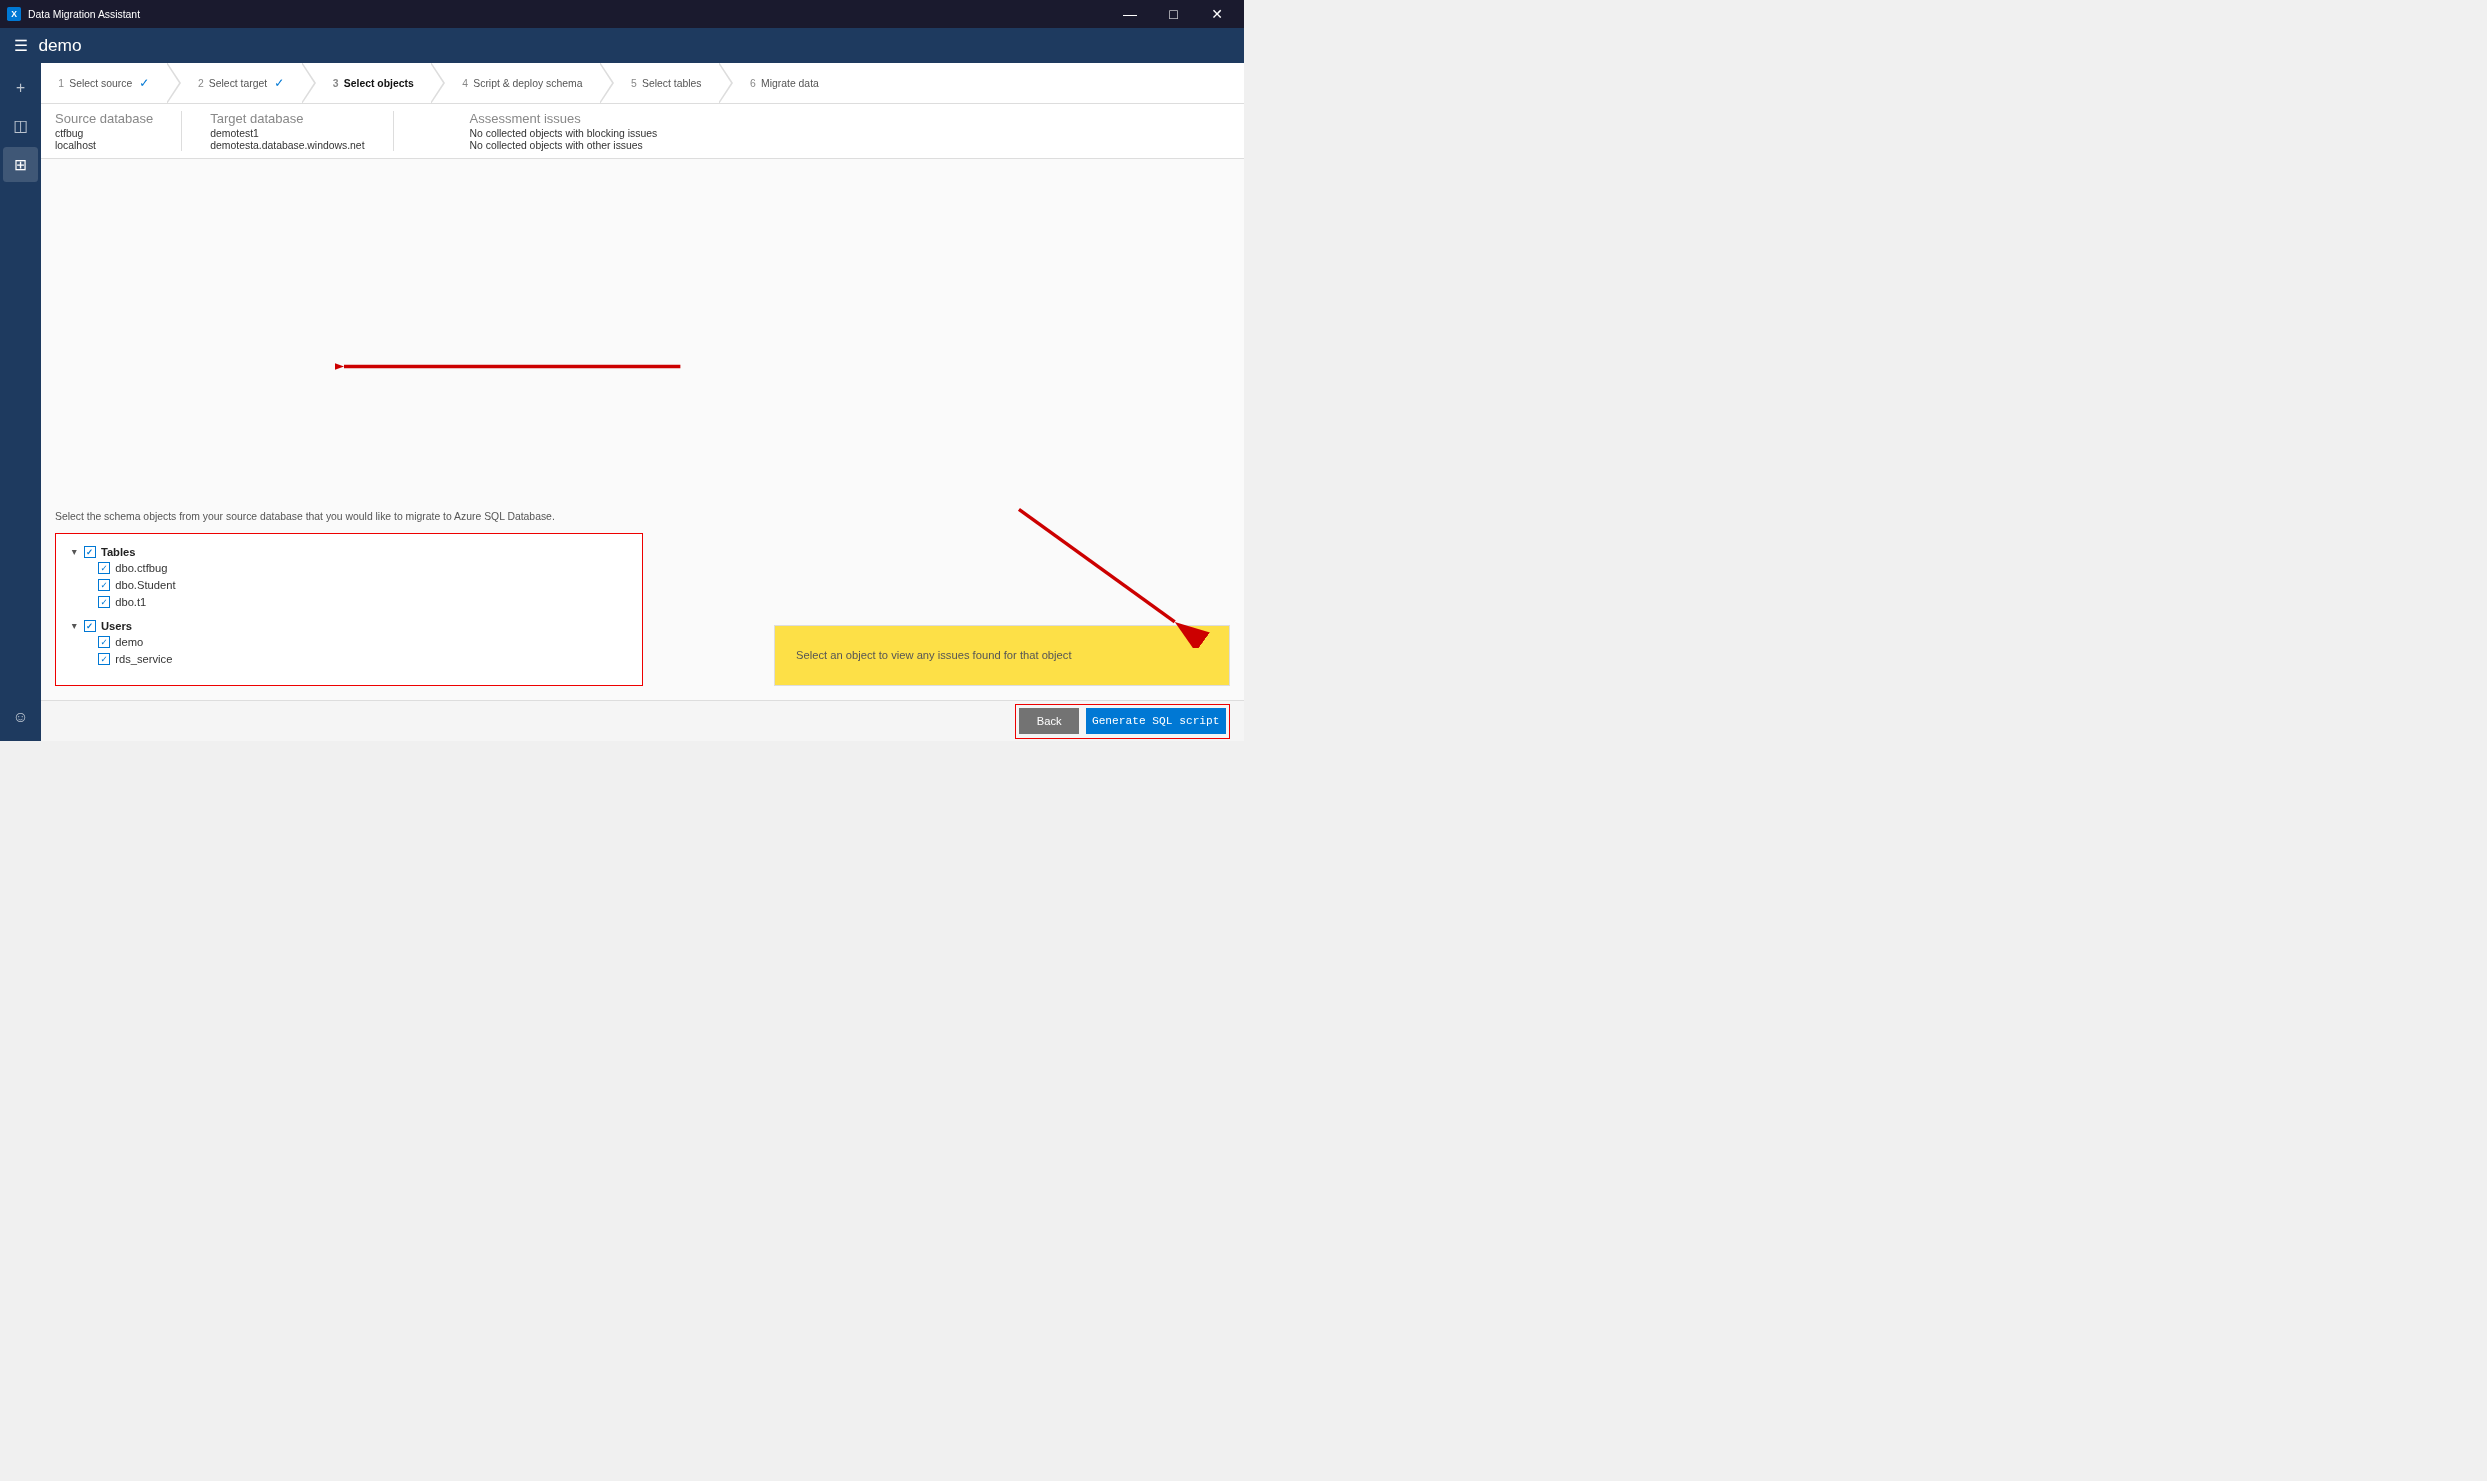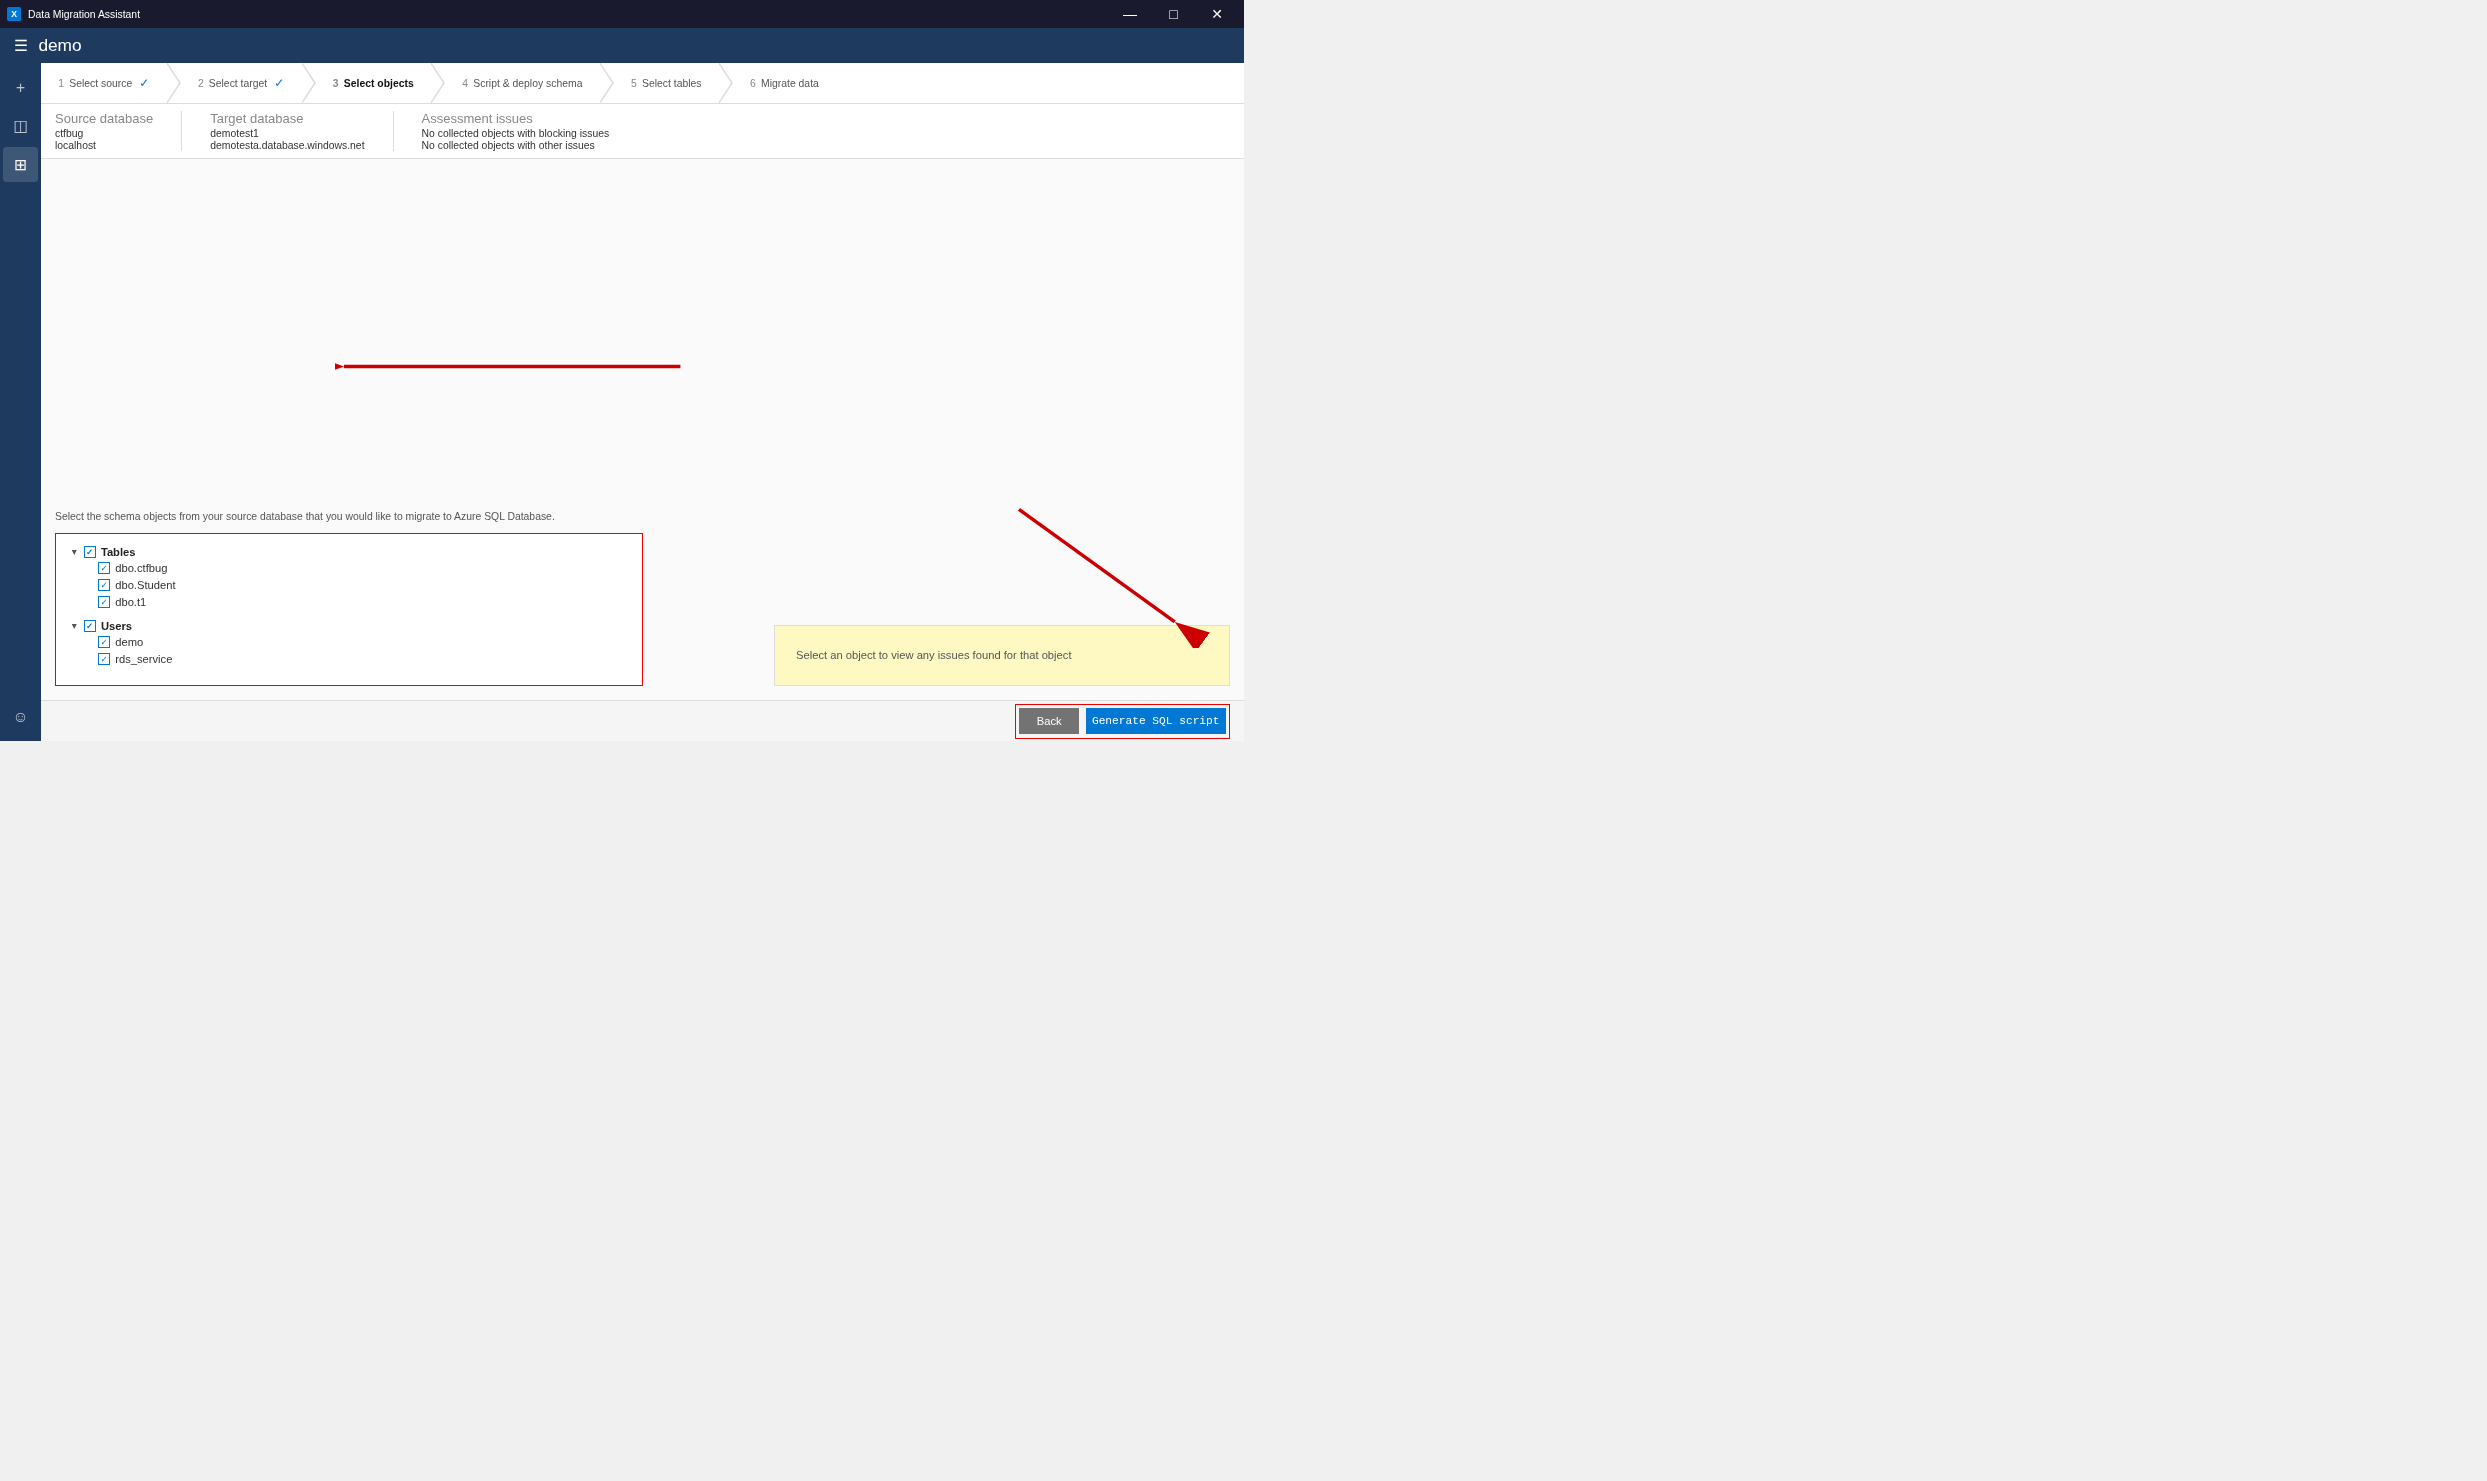--- a/index.html
+++ b/index.html
@@ -76,21 +76,21 @@
       border-bottom: 20px solid transparent;
       border-left: 13px solid white;
     }
 
     
     .info-bar {
       display: flex; background: white; border-bottom: 0.9px solid #ddd;
       padding: 7px 14px; gap: 28px; font-size: 10.4px;
     }
     .info-section { display: flex; flex-direction: column; gap: 1.7px; border-right: 0.9px solid #ddd; padding-right: 28px; }
-    .info-section:last-child { border-right: none; }
+    .info-section:last-child { border-right: none; margin-left: 48px; }
     .info-label { color: #888; font-size: 13px; }
     .info-value { color: #333; }
 
     
     .main-content { flex: 1; display: flex; overflow: hidden; align-items: flex-end; }
 
     
     .left-panel { flex: 1; padding: 14px; overflow-y: auto; }
     .panel-description { font-size: 10.4px; color: #555; margin-bottom: 10.4px; }
 
@@ -117,21 +117,21 @@
       font-size: 8.6px; color: #0078d4; background: white; flex-shrink: 0;
     }
     .checkbox.checked::after { content: '✓'; }
 
     
     .vertical-divider { width: 0.9px; background: #ddd; }
 
     
     .right-panel { width: 484px; padding: 14px; display: flex; flex-direction: column; }
     .object-info-box {
-      background: #fef9c3; border: 0.9px solid #ddd; padding: 21px; margin-top: auto;
+      background: #fde047; border: 0.9px solid #ddd; padding: 21px; margin-top: auto;
       font-size: 11.2px; color: #555; line-height: 1.5;
     }
 
     
     .bottom-bar {
       background: #f5f5f5; border-top: 0.9px solid #ddd;
       display: flex; align-items: center; justify-content: space-between;
       padding: 7px 14px; height: 41px;
     }
     .bottom-right { display: flex; gap: 7px; align-items: center; }

